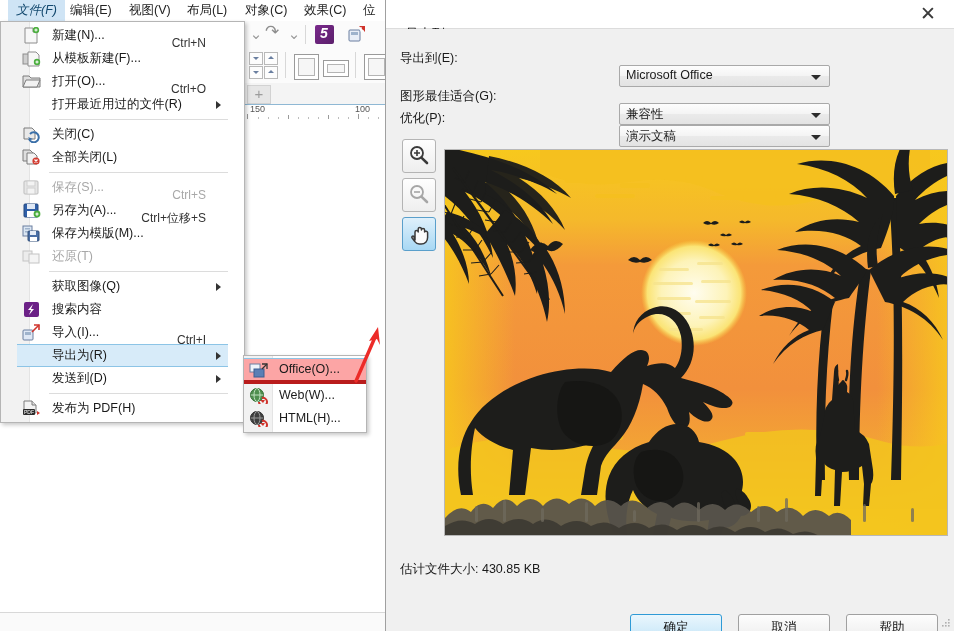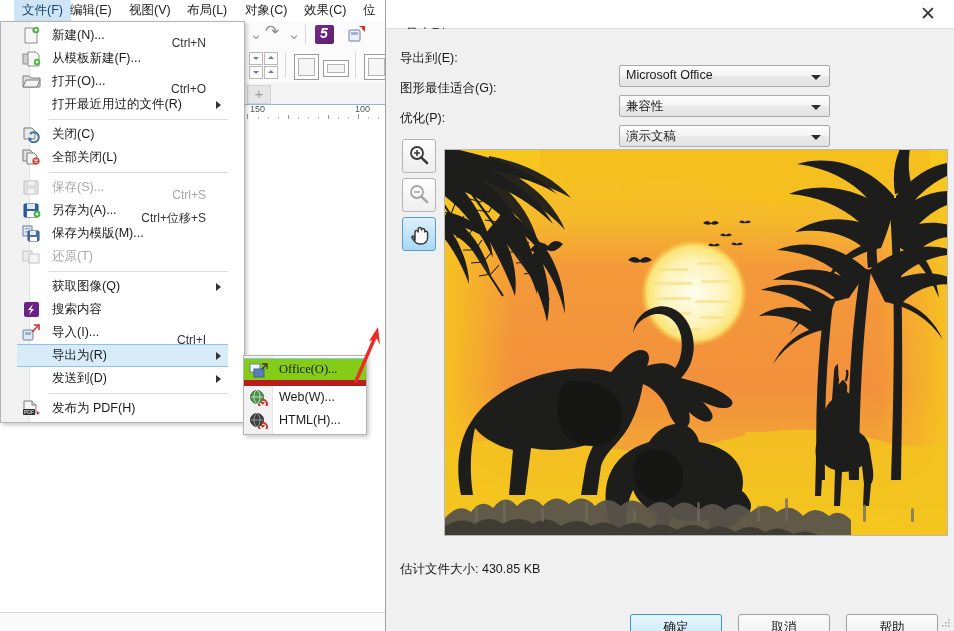--- a/index.html
+++ b/index.html
@@ -61,21 +61,21 @@
   .menu .sub{position:absolute;right:7px;top:50%;margin-top:-4px;width:0;height:0;
         border-left:5px solid #333;border-top:4px solid transparent;border-bottom:4px solid transparent;}
   .menu .ico{position:absolute;left:5px;top:3px;width:19px;height:17px;}
 
   
   .submenu{position:absolute;left:243px;top:355px;width:122px;background:#ffffff;
         border:1px solid #b5b5b5;box-shadow:2px 2px 4px rgba(0,0,0,.22);}
   .submenu .gutter{position:absolute;left:0;top:0;bottom:0;width:28px;background:#f2f2f2;border-right:1px solid #e4e4e4;}
   .submenu ul{list-style:none;margin:0;padding:2px 0;position:relative;}
   .submenu li{position:relative;height:23px;line-height:23px;padding-left:35px;font-size:12.5px;color:#1a1a1a;white-space:nowrap;}
-  .submenu li.hl{background:#84cc16;border-top:1px solid #8cc4e6;border-bottom:6px solid #b91c1c;height:21px;line-height:21px;font-family:Liberation Serif, serif;}
+  .submenu li.hl{background:#fca5a5;border-top:1px solid #8cc4e6;border-bottom:4px solid #b91c1c;height:21px;line-height:21px;}
   .submenu .ico{position:absolute;left:5px;top:3px;width:19px;height:17px;}
 
   
   .redarrow{position:absolute;left:340px;top:325px;width:50px;height:60px;pointer-events:none;}
 
   
   .dlg{position:absolute;left:385px;top:0;width:569px;height:631px;background:#f0f0f0;
        border-left:1px solid #a0a0a0;box-sizing:border-box;}
   .dlg-title{position:absolute;left:0;top:0;right:0;height:28px;background:#ffffff;border-bottom:1px solid #dcdcdc;}
   .dlg-title .t{position:absolute;left:20px;top:6px;font-size:13px;color:#1b1b1b;margin-top:19px;}
@@ -170,21 +170,21 @@
         <div class="tickmin" style="left:348px;"></div>
       <div class="tick" style="left:358px;"></div>
       <div class="tickmin" style="left:368px;"></div>
         <div class="tickmin" style="left:378px;"></div>
     </div>
 
     <div class="canvas"></div>
     <div class="statusbar"></div>
 
     <div class="menubar">
-      <div class="mi active" style="left:14px;">文件(F)</div>
+      <div class="mi active" style="left:8px;font-style:italic;">文件(F)</div>
       <div class="mi" style="left:62px;">编辑(E)</div>
       <div class="mi" style="left:121px;">视图(V)</div>
       <div class="mi" style="left:179px;">布局(L)</div>
       <div class="mi" style="left:237px;">对象(C)</div>
       <div class="mi" style="left:296px;">效果(C)</div>
       <div class="mi" style="left:355px;">位</div>
     </div>
 
     <div class="menu">
       <div class="gutter"></div>
@@ -430,21 +430,21 @@
     <div class="dlg-body">
 
       <div class="frm-row" style="top:18px;width:541px;">
         <span class="frm-lab">导出到(E):</span>
         <div class="combo">
           <span class="val">Microsoft Office</span>
           <span class="ar"></span>
         </div>
       </div>
 
-      <div class="frm-row" style="top:48px;width:541px;">
+      <div class="frm-row" style="top:56px;width:541px;">
         <span class="frm-lab">图形最佳适合(G):</span>
         <div class="combo">
           <span class="val">兼容性</span>
           <span class="ar"></span>
         </div>
       </div>
 
       <div class="frm-row" style="top:78px;width:541px;">
         <span class="frm-lab">优化(P):</span>
         <div class="combo">

